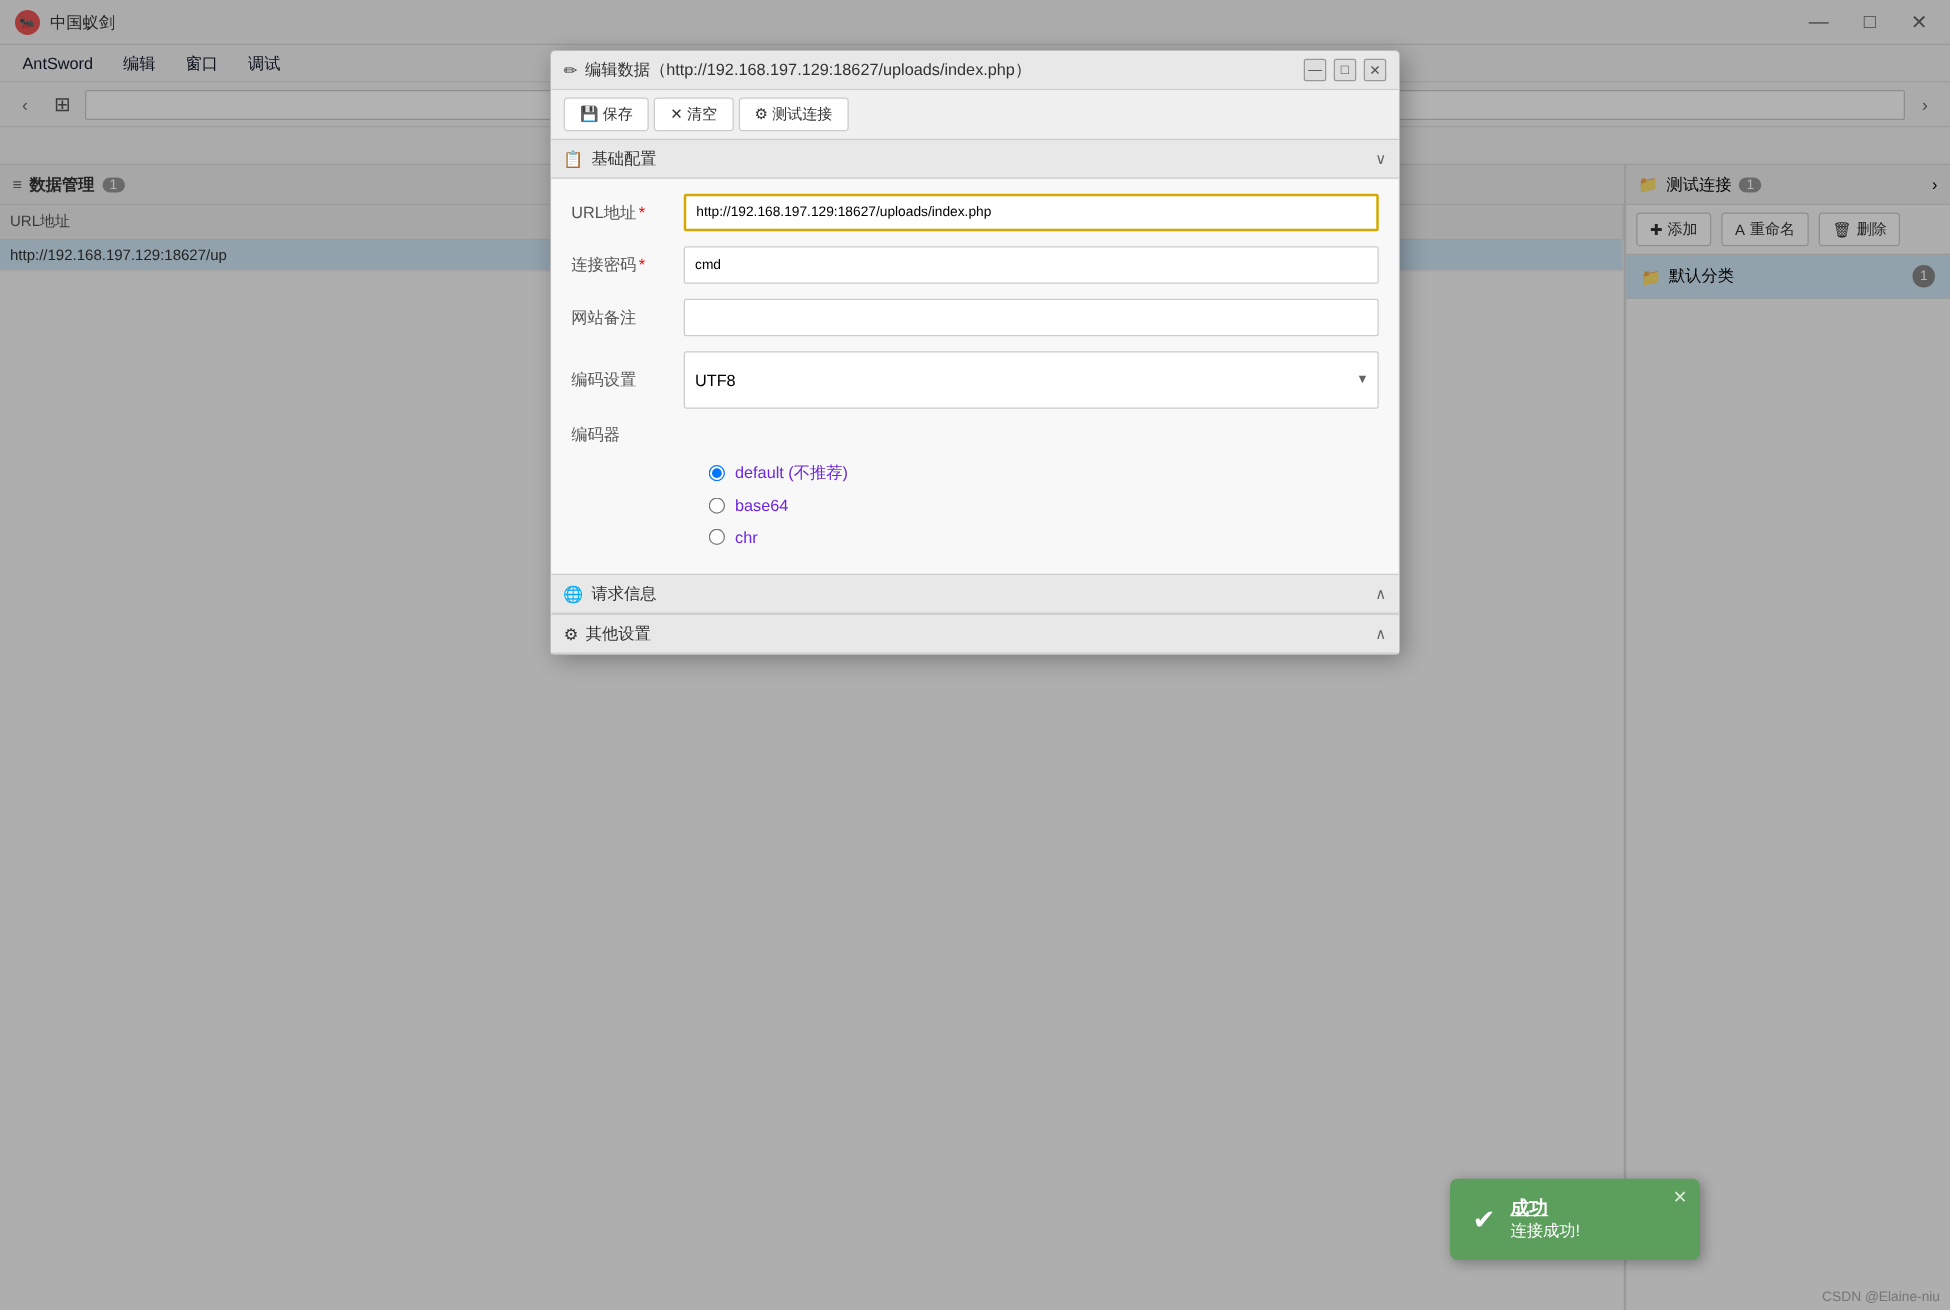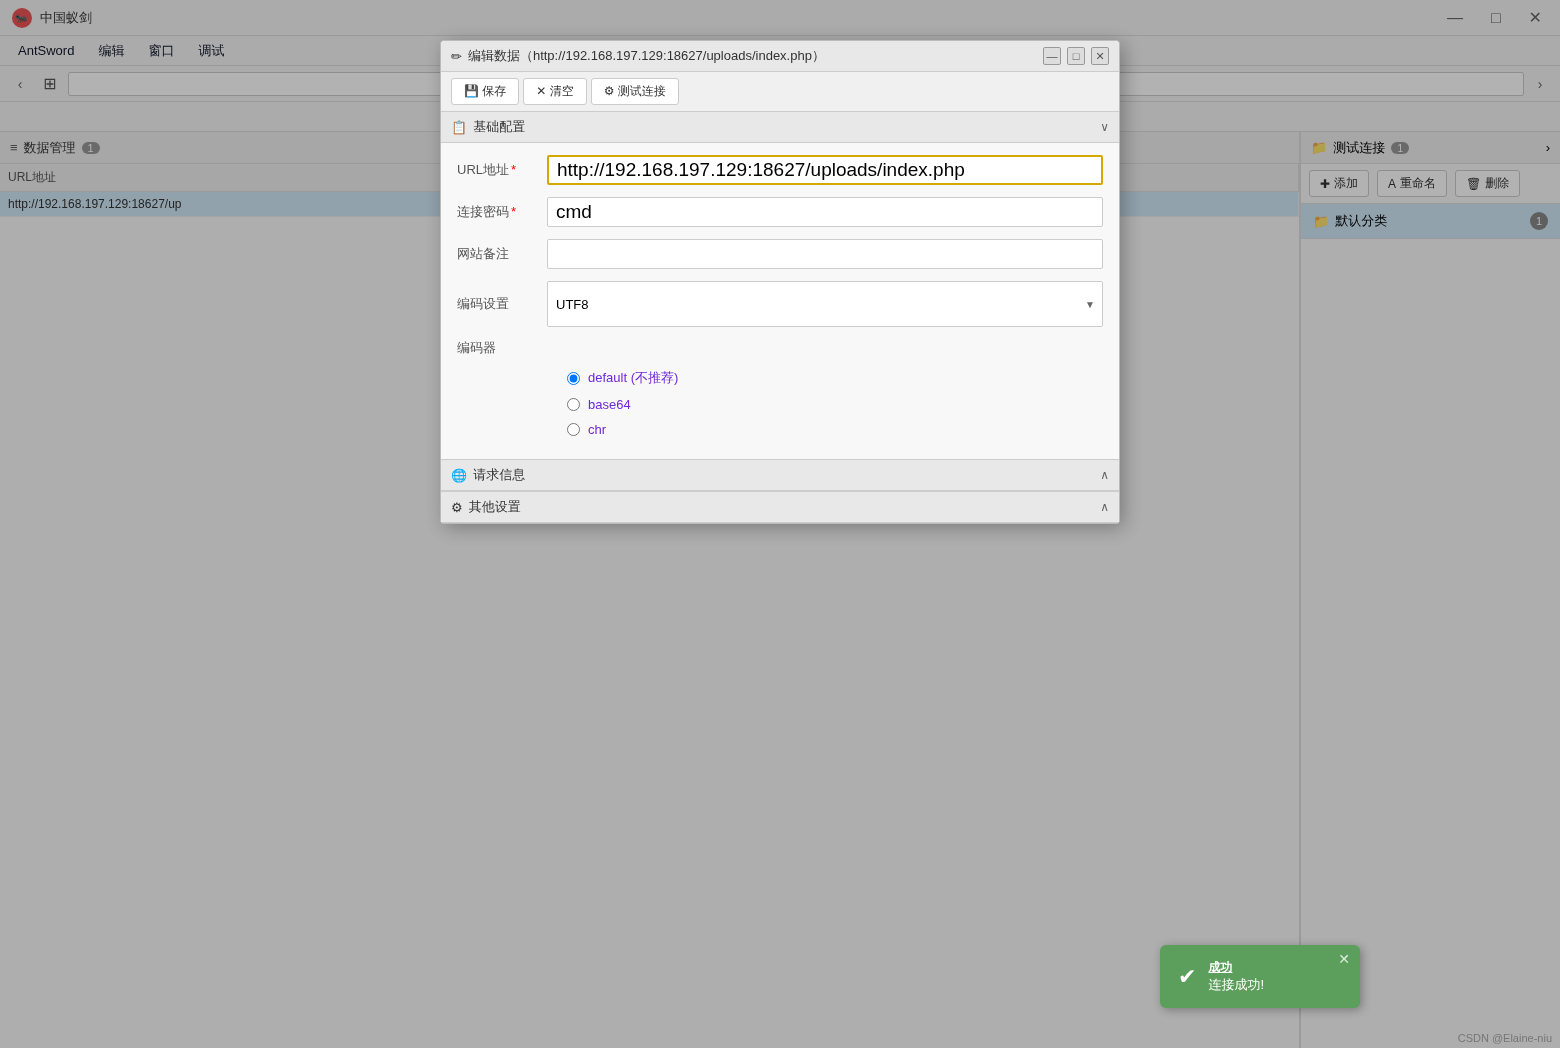--- a/index.html
+++ b/index.html
@@ -166,21 +166,21 @@
       height: 32px;
       padding: 0 10px;
       gap: 6px;
     }
     .panel-header-icon {
       color: #666;
       font-size: 13px;
     }
     .panel-header-title {
       font-size: 13px;
-      font-weight: normal;
+      font-weight: bold;
       color: #333;
     }
     .panel-header-badge {
       background: #999;
       color: white;
       border-radius: 10px;
       padding: 0 6px;
       font-size: 11px;
       min-width: 18px;
       text-align: center;
@@ -411,21 +411,21 @@
     .required-star {
       color: red;
       margin-left: 2px;
     }
     .form-input {
       flex: 1;
       height: 30px;
       border: 1px solid #ccc;
       background: white;
       padding: 0 8px;
-      font-size: 19px;
+      font-size: 11px;
       border-radius: 2px;
       outline: none;
     }
     .form-input.url-input {
       border-color: #d4a800;
       border-width: 2px;
     }
     .select-wrapper {
       flex: 1;
       position: relative;
@@ -487,21 +487,21 @@
       gap: 12px;
       min-width: 200px;
       box-shadow: 2px 2px 10px rgba(0,0,0,0.3);
       z-index: 200;
     }
     .toast-icon {
       font-size: 22px;
       color: white;
     }
     .toast-text-main {
-      font-size: 12px;
+      font-size: 15px;
       font-weight: bold;
       text-decoration: underline;
     }
     .toast-text-sub {
       font-size: 13px;
     }
     .toast-close {
       position: absolute;
       top: 6px;
       right: 10px;

